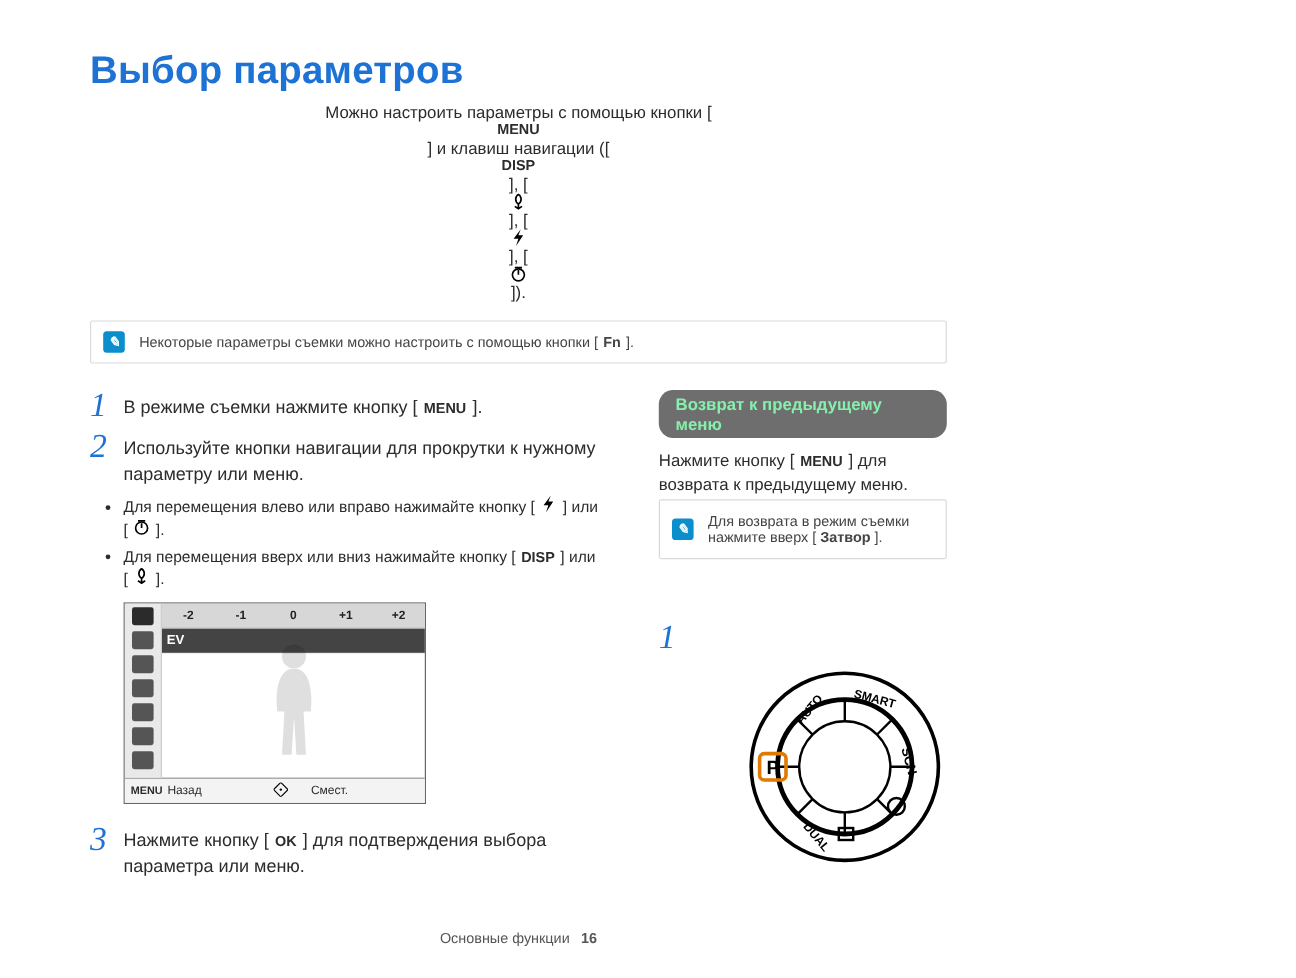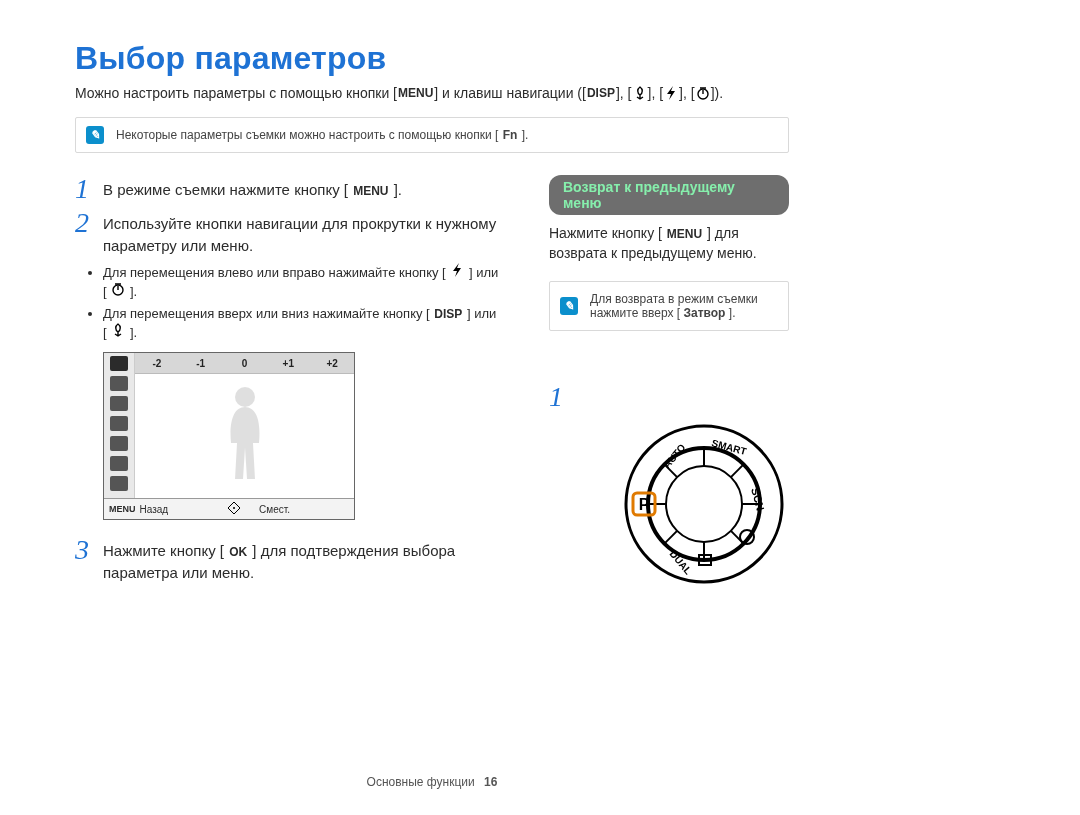--- a/index.html
+++ b/index.html
@@ -18,21 +18,21 @@
   .title {
     color: #1e72d4;
     font-size: 32px;
     font-weight: 700;
     margin: 0 0 8px 0;
     letter-spacing: 0.2px;
   }
   .intro {
     font-size: 14px;
     margin: 0 0 16px 0;
-    display: flex; align-items: center; flex-wrap: wrap;
+    display: flex; align-items: center; flex-wrap: wrap; flex-direction: column;
   }
   .btn-label {
     display: inline-block;
     font-family: Arial, sans-serif;
     font-weight: 700;
     font-size: 12px;
     padding: 0 1px;
     line-height: 14px;
   }
   .icon-slot {
@@ -171,21 +171,21 @@
     border-radius: 12px;
     padding: 4px 14px;
     font-size: 14px;
     font-weight: 600;
     display: inline-block;
     margin-bottom: 8px;
   }
   .para {
     font-size: 14px;
     line-height: 1.45;
-    margin-bottom: 17px;
+    margin-bottom: 2px;
   }
   .dial {
     margin-left: 70px;
     margin-top: 8px;
   }
   .footer {
     position: absolute;
     bottom: 26px; left: 0; width: 100%;
     text-align: center;
     font-size: 12px;
@@ -294,20 +294,23 @@
             <div class="sicon"></div>
           </div>
           <div class="lcd-main">
             <div class="ev-bar">
               <span>-2</span>
               <span>-1</span>
               <span>0</span>
               <span>+1</span>
               <span>+2</span>
             </div>
+            <div class="ev-row">
+              <span class="ev-label">EV</span>
+            </div>
             <svg class="silhouette" viewBox="0 0 60 100">
               <circle cx="30" cy="14" r="10" fill="#000"></circle>
               <path d="M30 24 C18 24 14 40 16 60 L22 60 L20 96 L28 96 L30 65 L32 96 L40 96 L38 60 L44 60 C46 40 42 24 30 24 Z" fill="#000"></path>
             </svg>
           </div>
         </div>
         <div class="lcd-bottom">
           <span class="lab">
             <span class="btn-label" style="font-size:9px">MENU</span>
             <span>Назад</span>

